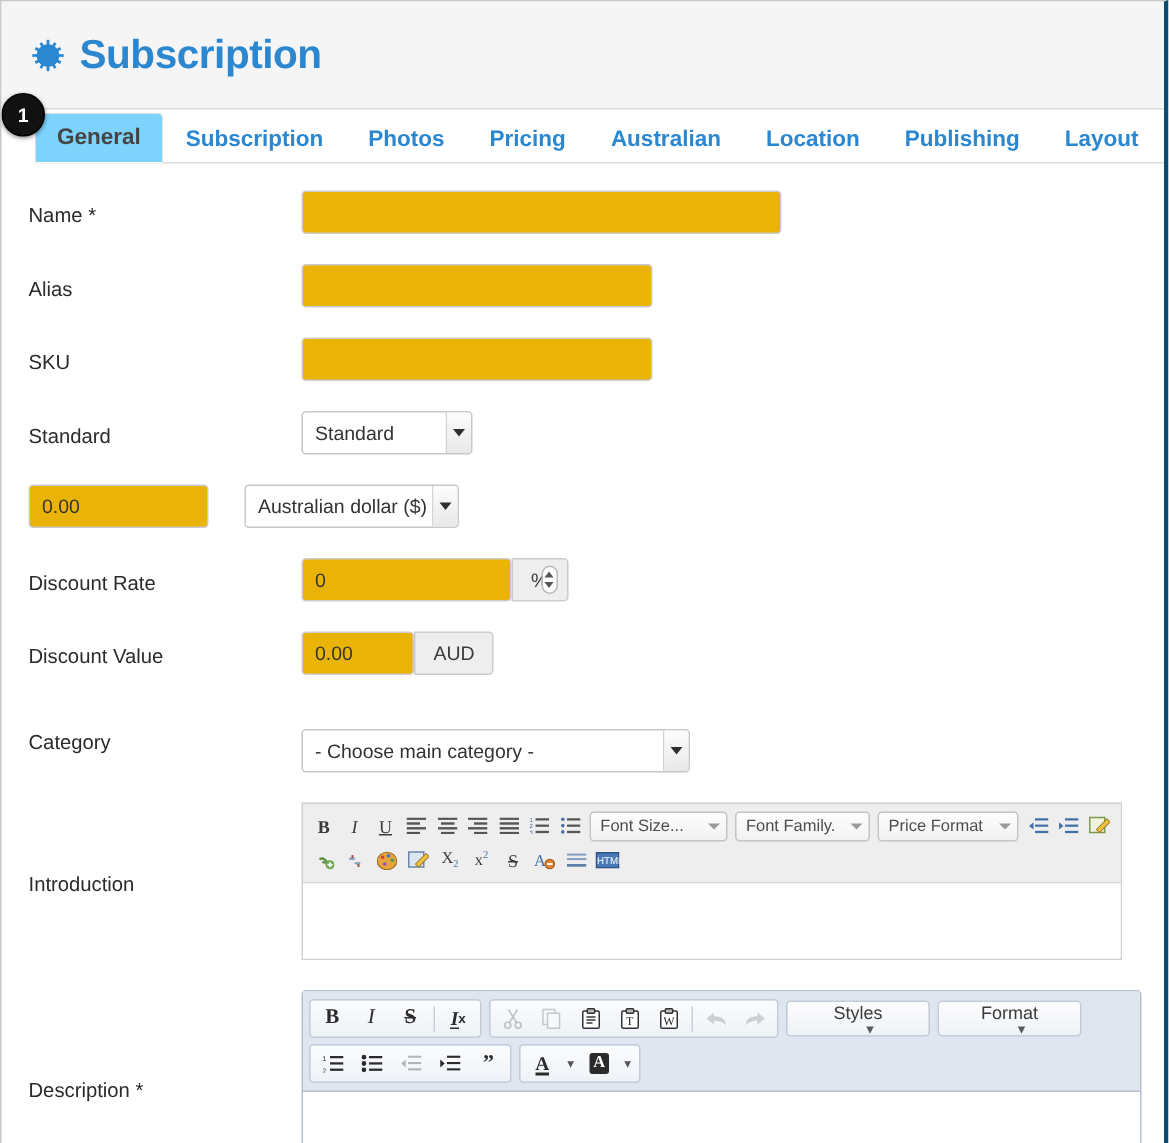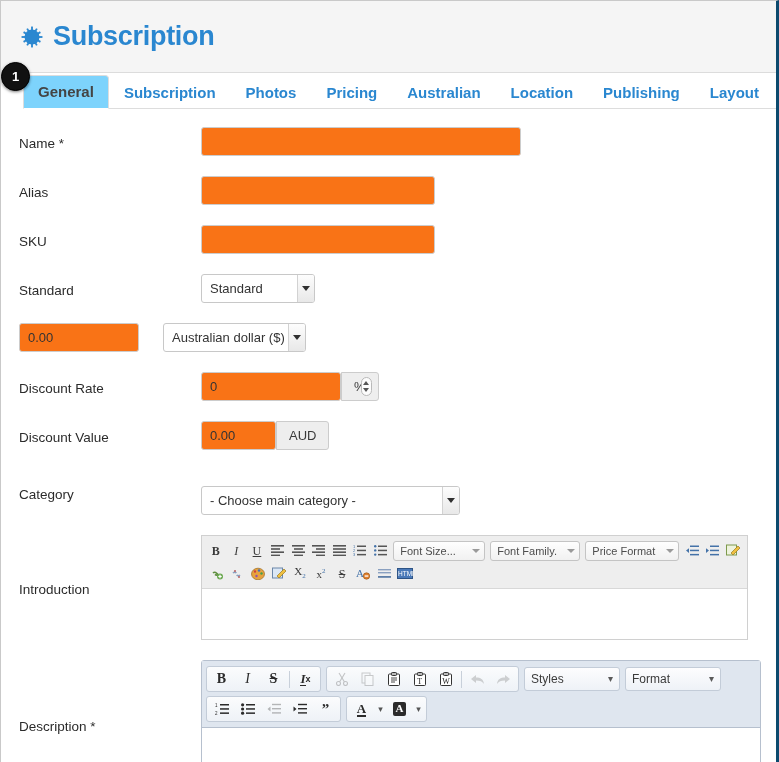--- a/index.html
+++ b/index.html
@@ -97,21 +97,21 @@
     color: #2b2b2b;
     padding-top: 6px;
     line-height: 1.2;
   }
   .ctrl { display:flex; align-items:flex-start; }
 
   input[type=text].txt, .fakeinput {
     height: 29px;
     border: 1px solid #cccccc;
     border-radius: 3px;
-    background:#f97316;
+    background:#eab308;
     font-family:"Liberation Sans", sans-serif;
     font-size: 13px;
     color:#333;
     padding: 0 8px;
     outline:none;
   }
   .w-name { width: 320px; }
   .w-mid  { width: 234px; }
   .w-price{ width: 120px; }
   .w-disc { width: 140px; border-right:none; border-radius:3px 0 0 3px; }
@@ -249,20 +249,21 @@
   .cke-combo {
     height: 24px;
     min-width: 96px;
     border: 1px solid #c3ccd8;
     border-radius: 3px;
     background: linear-gradient(#fdfdfe,#eef2f7);
     display:flex; align-items:center; justify-content:space-between;
     font-size: 12px; color:#3b3b3b;
     padding: 0 6px;
     cursor:pointer;
+    flex-direction:column;
   }
   .cke-combo .ccaret {
     margin-left: 16px; color:#5a5a5a; font-size:10px; line-height:1;
   }
   .cke-body { height: 60px; background:#fff; }
 
   svg { display:block; }
 </style>
 </head>
 <body>

